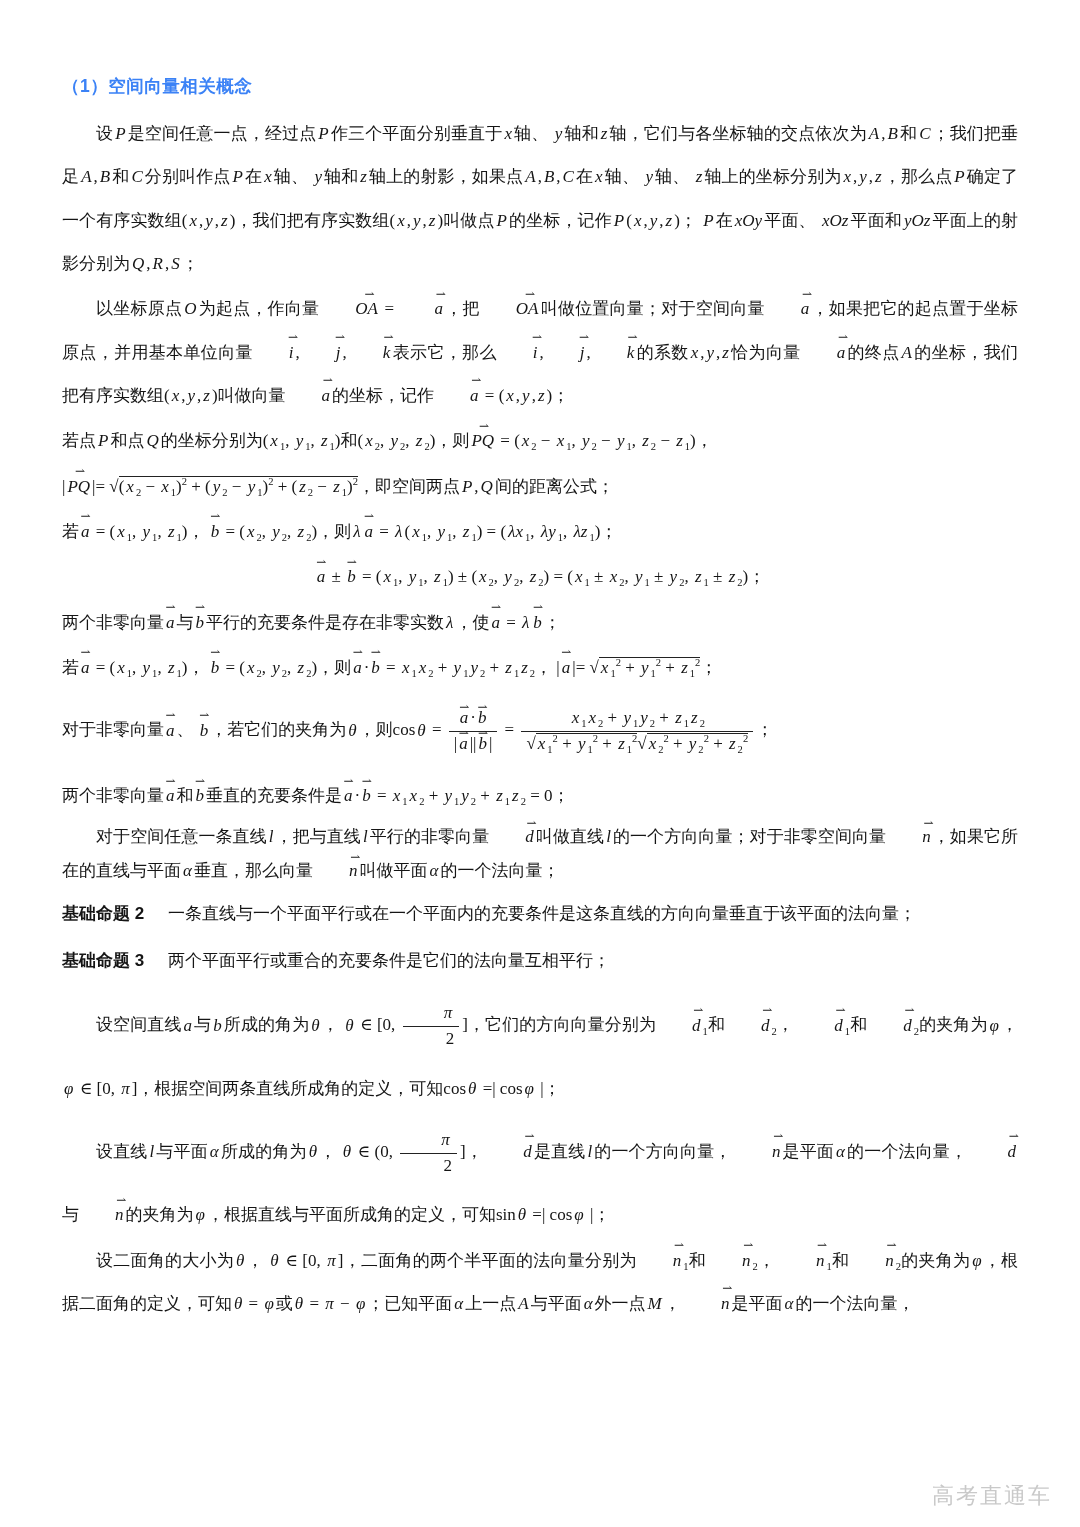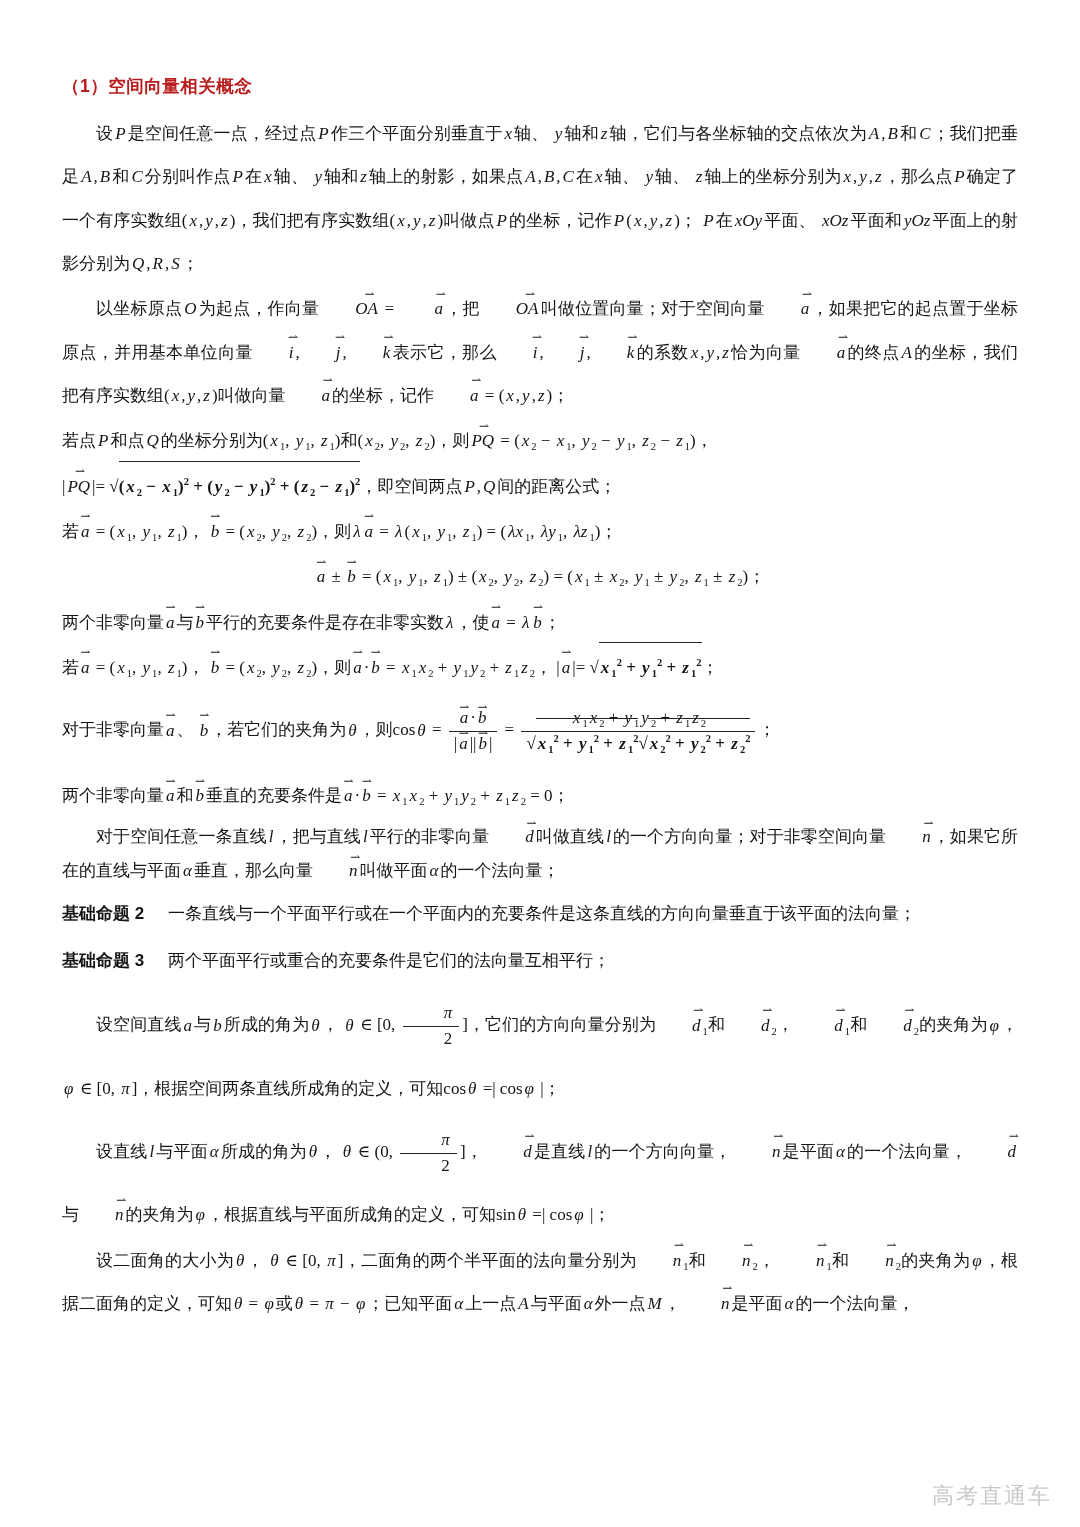--- a/index.html
+++ b/index.html
@@ -9,21 +9,21 @@
     font-family:"Liberation Serif","DejaVu Serif",serif;
     color:#151515;
     -webkit-font-smoothing:antialiased;
   }
   .page { padding:70px 62px 0 62px; font-size:17px; }
   p { line-height:2.55; text-align:justify; margin:2px 0; }
   p.indent { text-indent:2em; }
   p.center { text-align:center; }
   p.tight { line-height:2.0; }
   h3.sec-heading {
-    color:#b91c1c;
+    color:#3b82f6;
     font-family:"Liberation Sans","DejaVu Sans",sans-serif;
     font-weight:700; font-size:17.5px;
     margin:4px 0 14px 0; letter-spacing:0.5px;
   }
   h3.sec-heading.second { margin-top:18px; }
   i {
     font-family:"Liberation Serif","DejaVu Serif",serif;
     font-style:italic; margin:0 2px;
   }
   sub, sup { font-size:0.62em; line-height:0; }
@@ -31,28 +31,28 @@
   .vec { position:relative; display:inline-block; font-style:italic; }
   .vec::before {
     content:"⇀";
     position:absolute; left:55%; transform:translateX(-50%);
     top:-0.72em; font-size:0.72em; font-style:normal; color:#151515;
     letter-spacing:0;
   }
   
   .sqrt { white-space:nowrap; display:inline-block; }
   .sqrt .rt { font-style:normal; }
-  .sqrt .ov { border-top:1.4px solid #222; padding-top:15px;font-weight:bold; }
+  .sqrt .ov { border-top:1.4px solid #222; padding-top:0; }
   
   .frac {
     display:inline-block; vertical-align:middle; text-align:center;
     line-height:1.35; margin:16px 3px;
   }
   .frac .fn { display:block; border-bottom:1.4px solid #222; padding:0 5px 1px 5px; }
-  .frac .fd { display:block; padding:1px 5px 0 5px; }
+  .frac .fd { display:block; padding:1px 5px 0 5px;text-align:right; }
   
   p.prop { line-height:2.55; margin:4px 0; }
   .prop-label {
     font-family:"Liberation Sans","DejaVu Sans",sans-serif;
     font-weight:700; margin-right:1.4em; font-style:normal;
   }
   .watermark {
     position:absolute; right:28px; bottom:16px;
     color:#c9c9c9; font-size:22px; letter-spacing:2px;
     font-family:Liberation Sans, sans-serif;

